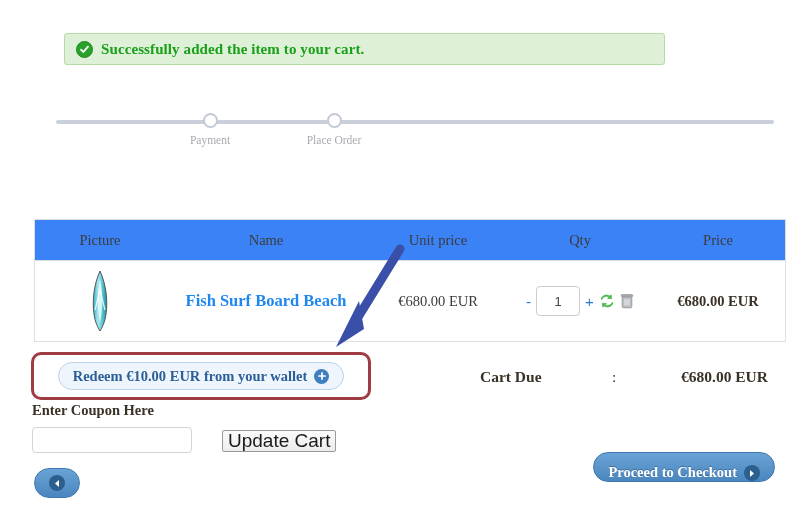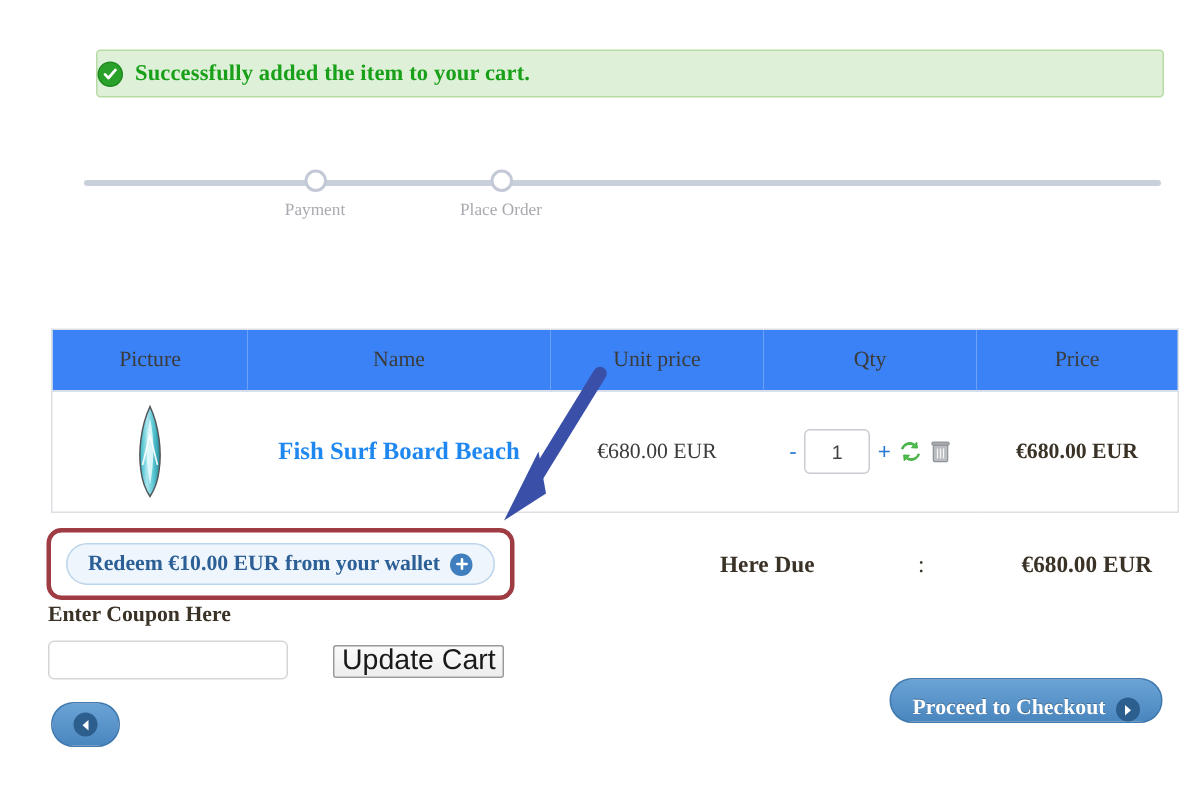--- a/index.html
+++ b/index.html
@@ -14,28 +14,29 @@
     color: #333333;
     position: relative;
     overflow: hidden;
   }
 
   
   .alert-success {
     position: absolute;
     left: 64px;
     top: 33px;
-    width: 712px;
+    width: 601px;
     height: 32px;
     box-sizing: border-box;
     background: #dff0d8;
     border: 1px solid #b6dba4;
     border-radius: 3px;
     display: flex;
     align-items: center;
+    padding-left: 11px;
   }
   .check-icon {
     width: 15px;
     height: 15px;
     border-radius: 50%;
     background: #2aa12a;
     border: 1px solid #1e8a1e;
     display: inline-flex;
     align-items: center;
     justify-content: center;
@@ -197,21 +198,21 @@
     cursor: pointer;
     display: inline-flex;
     align-items: center;
   }
 
   
   .redeem-highlight {
     position: absolute;
     left: 31px;
     top: 352px;
-    width: 312px;
+    width: 340px;
     height: 48px;
     box-sizing: border-box;
     border: 3px solid #9e3b43;
     border-radius: 10px;
     background: #ffffff;
     display: flex;
     align-items: center;
     justify-content: center;
   }
   .redeem-btn {
@@ -463,21 +464,21 @@
     <span>Redeem €10.00 EUR from your wallet</span>
     <span class="plus-circle">
       <svg width="10" height="10" viewBox="0 0 10 10">
         <path d="M5 1.9 V8.1 M1.9 5 H8.1" stroke="#ffffff" stroke-width="1.7" stroke-linecap="round"></path>
       </svg>
     </span>
   </div>
 </div>
 
 <div class="total-row">
-  <span class="total-label">Here Due</span>
+  <span class="total-label">Cart Due</span>
   <span class="total-colon">:</span>
   <span class="total-value">€680.00 EUR</span>
 </div>
 
 <div class="coupon-label">Enter Coupon Here</div>
 <input class="coupon-input" type="text" placeholder="" style="">
 <button class="update-cart-btn">Update Cart</button>
 
 <div class="btn-pill btn-continue">
   <span class="arrow-circle">

